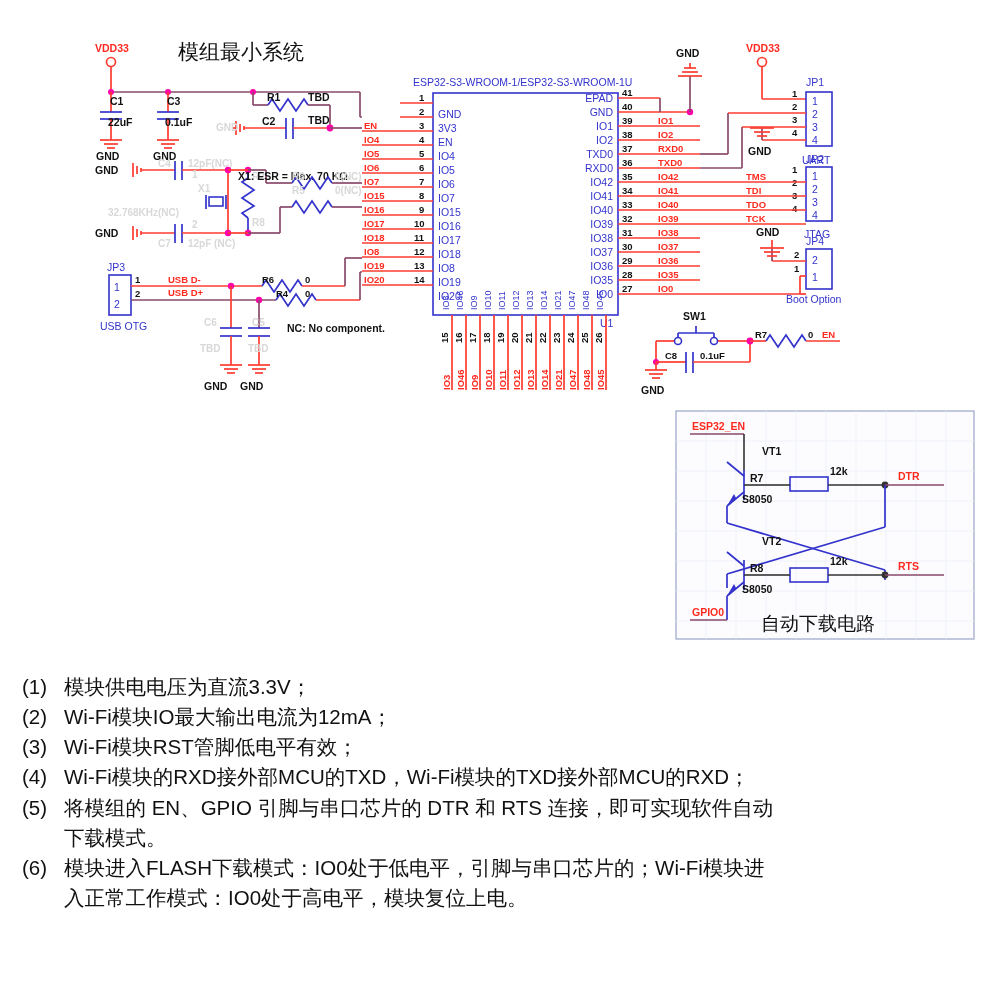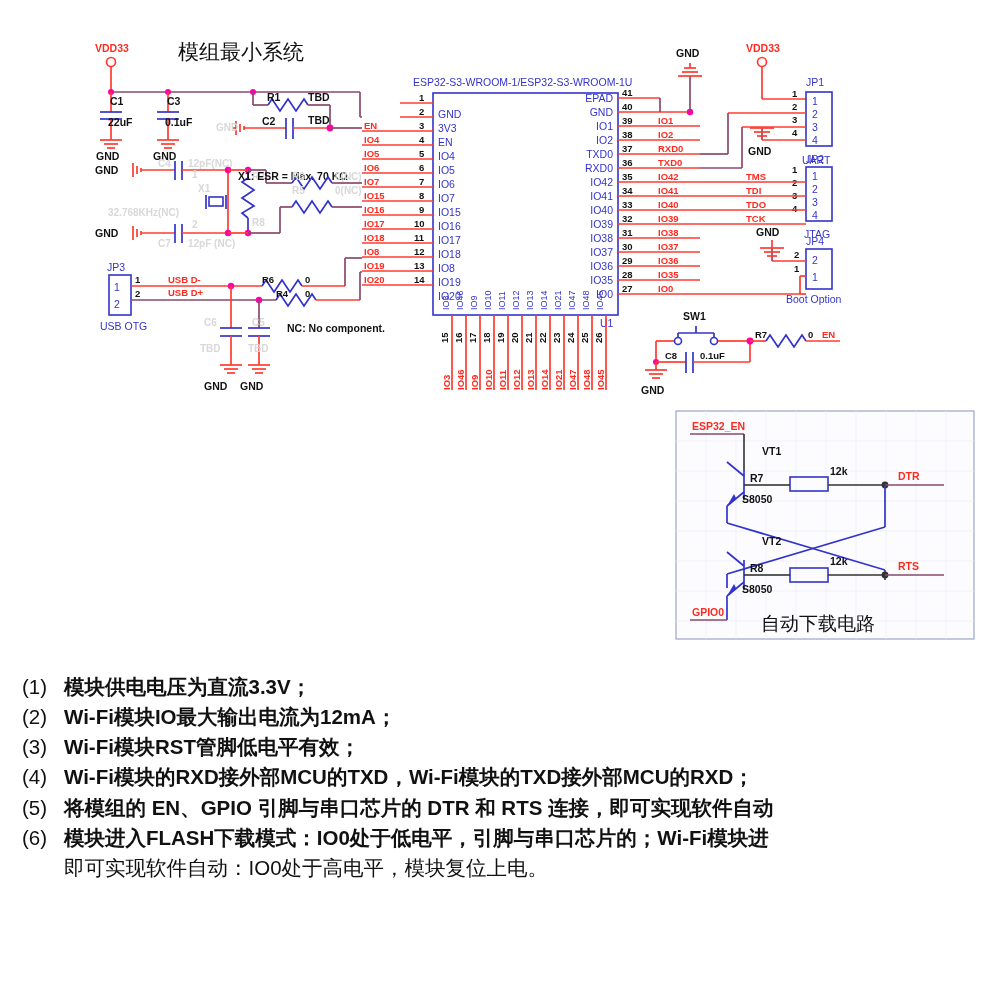--- a/index.html
+++ b/index.html
@@ -4,21 +4,21 @@
 <style>
   html,body{margin:0;padding:0;background:#fff;}
   body{width:1000px;height:1000px;position:relative;overflow:hidden;
        font-family:"Liberation Sans","DejaVu Sans",sans-serif;}
   #root{position:relative;width:1000px;height:1000px;}
   svg.sch{position:absolute;left:0;top:0;width:1000px;height:660px;}
   .notes{position:absolute;left:22px;top:672px;width:956px;}
   .note-row{display:flex;align-items:flex-start;font-size:20.5px;color:#111;
             line-height:1.47;letter-spacing:0px;}
   .note-num{width:42px;flex:0 0 42px;}
-  .note-txt{flex:1;font-weight:bold;}
+  .note-txt{flex:1;}
   .note-cont{margin-left:42px;font-size:20.5px;color:#111;line-height:1.47;}
 </style>
 </head>
 <body>
 
 <div id="root">
 
 <svg class="sch" viewBox="0 0 1000 660">
   <defs>
     <style>
@@ -630,20 +630,21 @@
     <span class="note-txt">Wi-Fi模块RST管脚低电平有效；</span>
   </div>
   <div class="note-row">
     <span class="note-num">(4)</span>
     <span class="note-txt">Wi-Fi模块的RXD接外部MCU的TXD，Wi-Fi模块的TXD接外部MCU的RXD；</span>
   </div>
   <div class="note-row">
     <span class="note-num">(5)</span>
     <span class="note-txt">将模组的 EN、GPIO 引脚与串口芯片的 DTR 和 RTS 连接，即可实现软件自动</span>
   </div>
+  <div class="note-cont">下载模式。</div>
   <div class="note-row">
     <span class="note-num">(6)</span>
     <span class="note-txt">模块进入FLASH下载模式：IO0处于低电平，引脚与串口芯片的；Wi-Fi模块进</span>
   </div>
-  <div class="note-cont">即可实现软件自动：IO0处于高电平，模块复位上电。</div>
+  <div class="note-cont">入正常工作模式：IO0处于高电平，模块复位上电。</div>
 </div>
 
 </div>
 
 </body></html>

